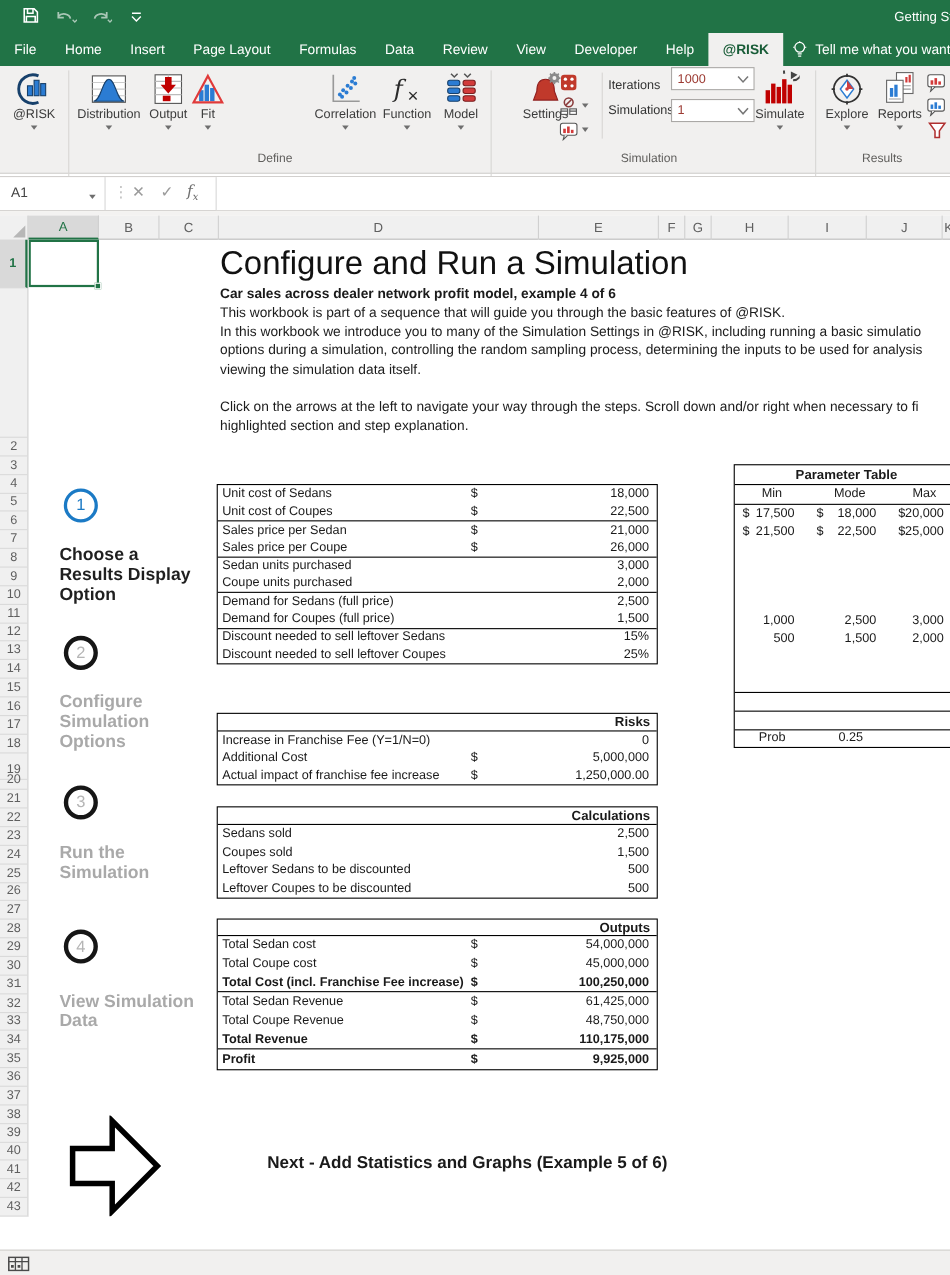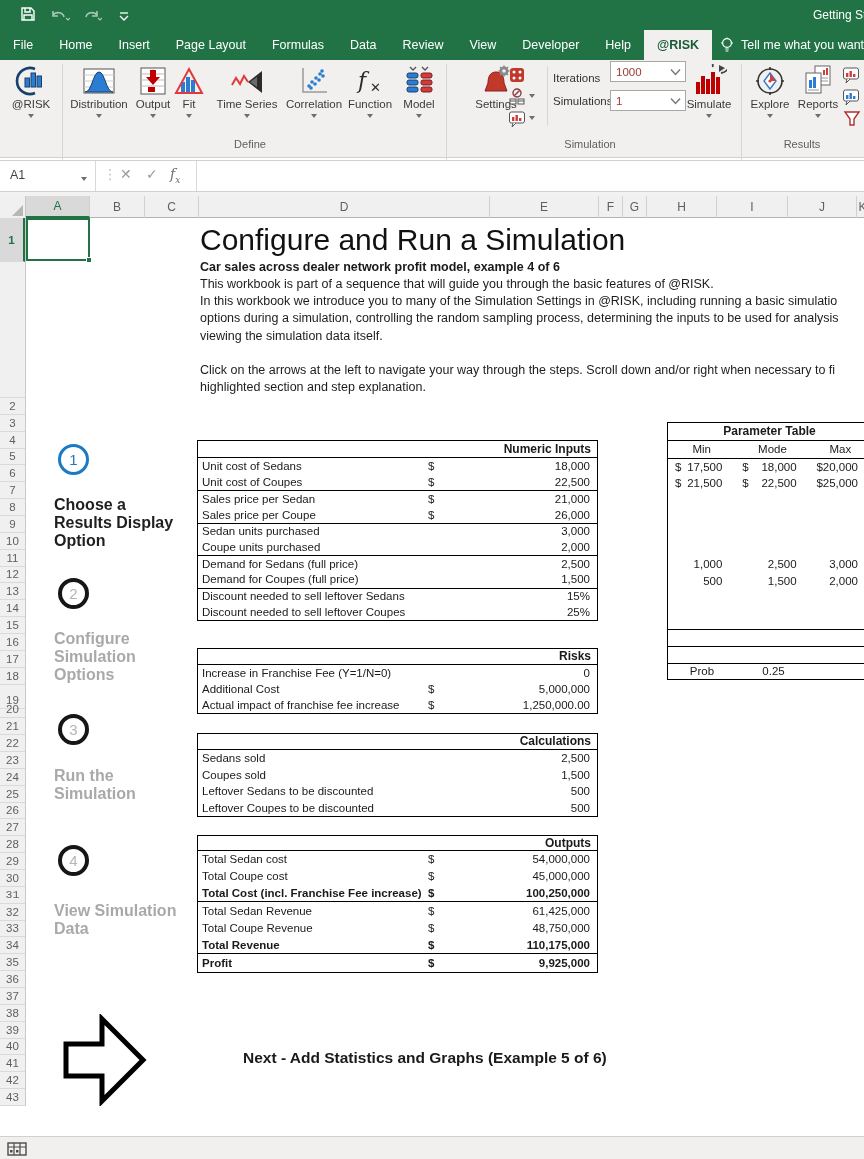--- a/index.html
+++ b/index.html
@@ -197,31 +197,20 @@
     <div class="rbtn" style="left:172px;width:34px">
       <div class="ric">
         <svg width="32" height="32" viewBox="0 0 32 32">
             <rect x="8" y="17" width="4" height="10" fill="#2b7cd3"></rect>
             <rect x="13" y="12" width="4" height="15" fill="#2b7cd3"></rect>
             <rect x="18" y="15" width="4" height="12" fill="#2b7cd3"></rect>
             <path d="M16 4 L29 28 L3 28 Z" fill="none" stroke="#e03a3a" stroke-width="2"></path>
           </svg>
       </div>
       <div class="rlb">Fit</div>
-      <div class="dn"></div>
-    </div>
-    <div class="rbtn" style="left:209px;width:76px">
-      <div class="ric">
-        <svg width="34" height="32" viewBox="0 0 34 32">
-            <polyline points="2,20 6,13 10,19 14,11 18,17" fill="none" stroke="#e03a3a" stroke-width="2"></polyline>
-            <polygon points="18,17 32,6 32,28" fill="#2b2b2b"></polygon>
-            <polygon points="20,17 27,12 27,22" fill="#6b6b6b"></polygon>
-          </svg>
-      </div>
-      <div class="rlb">Time Series</div>
       <div class="dn"></div>
     </div>
     <div class="rbtn" style="left:283px;width:62px">
       <div class="ric">
         <svg width="32" height="32" viewBox="0 0 32 32">
             <path d="M5 3 V27 H29" fill="none" stroke="#999" stroke-width="1.5"></path>
             <g fill="#2b7cd3">
               <circle cx="11" cy="21" r="1.8"></circle>
               <circle cx="14" cy="17" r="1.8"></circle>
               <circle cx="17" cy="19" r="1.8"></circle>
@@ -519,21 +508,20 @@
           <div>Simulation</div>
         </div>
         <div class="stepc off" style="position: absolute; left: 32px; top: 627px;">4</div>
         <div class="steplab off" style="left: 28px; top: 684px;">
           <div>View Simulation</div>
           <div>Data</div>
         </div>
       </div>
 
     <div id="tbl-numeric" class="xtable" style="left:171px;top:222px;width:401px">
-        <div class="xhead" style="height: 17px;">Numeric Inputs</div>
         <div class="xrow" style="height: 16.2px;">
           <span class="lbl">Unit cost of Sedans</span>
           <span class="cur">$</span>
           <span class="val">18,000</span>
         </div>
         <div class="xrow" style="height: 16.2px;">
           <span class="lbl">Unit cost of Coupes</span>
           <span class="cur">$</span>
           <span class="val">22,500</span>
         </div>

